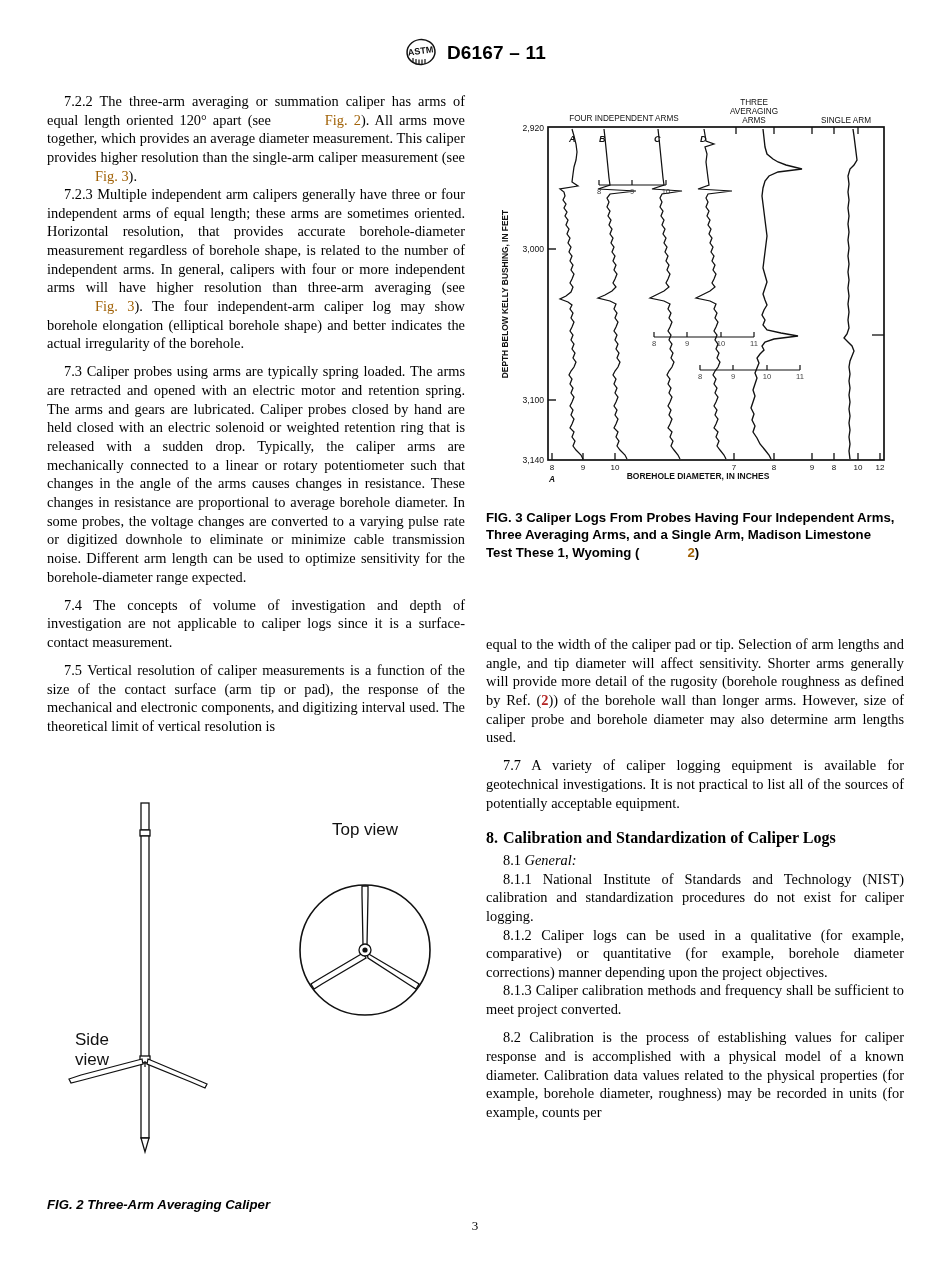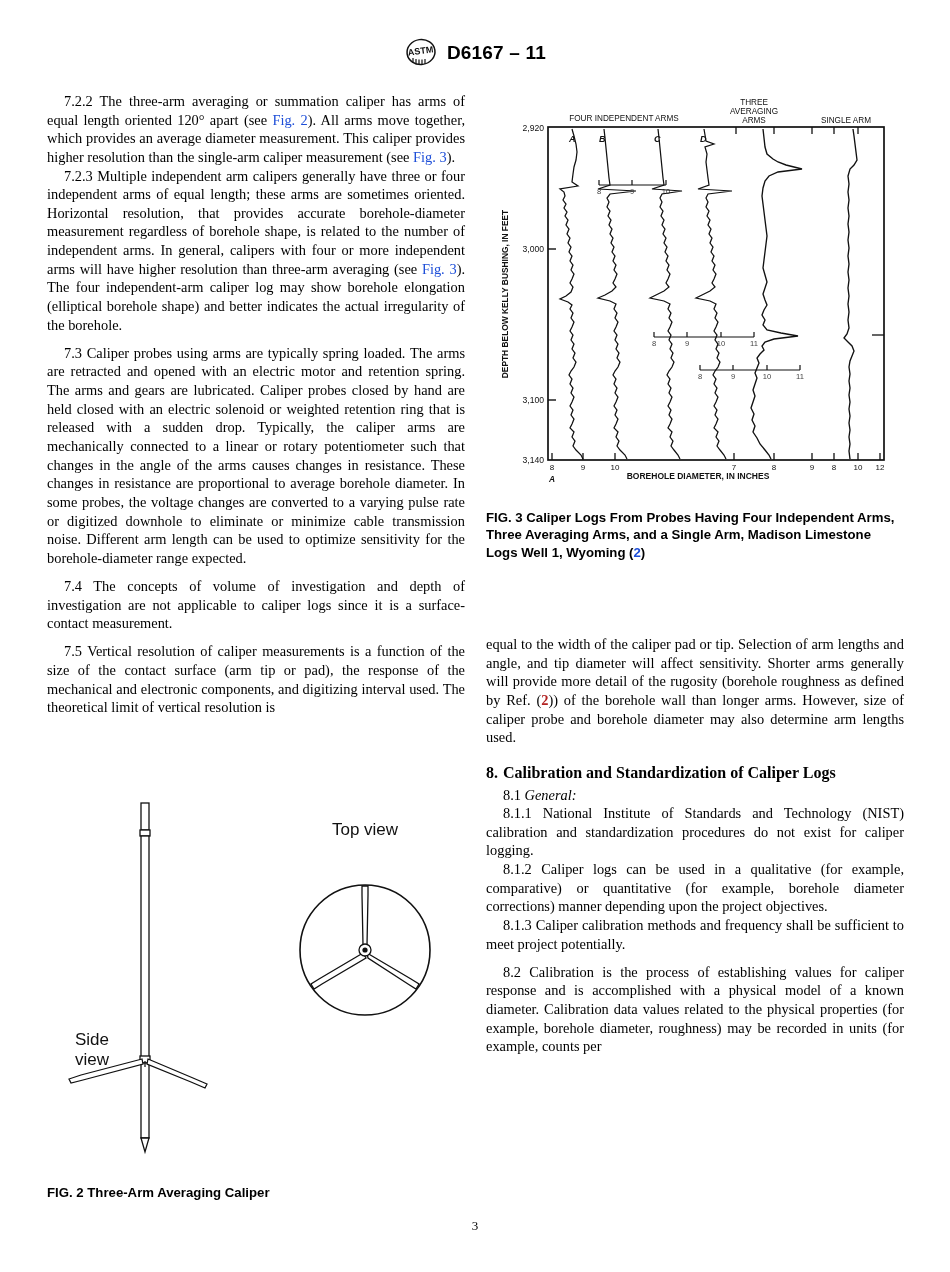--- a/index.html
+++ b/index.html
@@ -51,21 +51,21 @@
 
   p.para {
     margin: 0;
     text-indent: 17px;
     text-align: justify;
     text-justify: inter-word;
     hyphens: manual;
   }
   p.para.gap { margin-top: 9.5px; }
   p.para.noindent { text-indent: 0; }
-  .ref { color: #1d4ed8; }
+  .ref { color: #a16207; margin-left: 48px; }
   .refbold { color: #b22222; font-weight: bold; }
   h3.sec {
     margin: 16px 0 2px 0;
     font-size: 16px;
     font-weight: bold;
     text-indent: 0;
     text-align: left;
   }
   h3.sec .secnum { margin-right: 5px; }
   .ital { font-style: italic; margin-top: 8px; }
@@ -86,21 +86,21 @@
     width: 420px;
   }
   .fig3-caption { margin-top: 7px; }
 
   
   .fig2-wrap {
     position: absolute;
     left: 47px; top: 795px;
     width: 418px;
   }
-  .fig2-caption { margin-top: 4px; }
+  .fig2-caption { margin-top: 16px; font-style: italic; }
 
   
   .pagenum {
     position: absolute;
     left: 0; top: 1218px;
     width: 950px;
     text-align: center;
     font-size: 13px;
   }
 
@@ -142,31 +142,32 @@
     </p>
     <p class="para gap">7.3 Caliper probes using arms are typically spring loaded. The arms are retracted and opened with an electric motor and retention spring. The arms and gears are lubricated. Caliper probes closed by hand are held closed with an electric solenoid or weighted retention ring that is released with a sudden drop. Typically, the caliper arms are mechanically connected to a linear or rotary potentiometer such that changes in the angle of the arms causes changes in resistance. These changes in resistance are proportional to average borehole diameter. In some probes, the voltage changes are converted to a varying pulse rate or digitized downhole to eliminate or minimize cable transmission noise. Different arm length can be used to optimize sensitivity for the borehole-diameter range expected.</p>
     <p class="para gap">7.4 The concepts of volume of investigation and depth of investigation are not applicable to caliper logs since it is a surface-contact measurement.</p>
     <p class="para gap">7.5 Vertical resolution of caliper measurements is a function of the size of the contact surface (arm tip or pad), the response of the mechanical and electronic components, and digitizing interval used. The theoretical limit of vertical resolution is</p>
   </div>
 
   <div class="col col-right" style="top:635px;">
     <p class="para noindent">
       <span>equal to the width of the caliper pad or tip. Selection of arm lengths and angle, and tip diameter will affect sensitivity. Shorter arms generally will provide more detail of the rugosity (borehole roughness as defined by Ref. (</span><span class="refbold">2</span><span>)) of the borehole wall than longer arms. However, size of caliper probe and borehole diameter may also determine arm lengths used.</span>
     </p>
+    <p class="para gap">7.7 A variety of caliper logging equipment is available for geotechnical investigations. It is not practical to list all of the sources of potentially acceptable equipment.</p>
 
     <h3 class="sec">
       <span class="secnum">8.</span><span>Calibration and Standardization of Caliper Logs</span>
     </h3>
 
     <p class="para">
       <span>8.1 </span><span class="ital">General:</span>
     </p>
     <p class="para">8.1.1 National Institute of Standards and Technology (NIST) calibration and standardization procedures do not exist for caliper logging.</p>
     <p class="para">8.1.2 Caliper logs can be used in a qualitative (for example, comparative) or quantitative (for example, borehole diameter corrections) manner depending upon the project objectives.</p>
-    <p class="para">8.1.3 Caliper calibration methods and frequency shall be sufficient to meet project potentially.</p>
+    <p class="para">8.1.3 Caliper calibration methods and frequency shall be sufficient to meet project converted.</p>
     <p class="para gap">8.2 Calibration is the process of establishing values for caliper response and is accomplished with a physical model of a known diameter. Calibration data values related to the physical properties (for example, borehole diameter, roughness) may be recorded in units (for example, counts per</p>
   </div>
 
   <div class="fig3-wrap">
     <svg width="420" height="410" viewBox="0 0 420 410">
 
       <text x="138" y="29" text-anchor="middle" font-size="8.2" fill="#111">FOUR INDEPENDENT ARMS</text>
       <text x="268" y="13" text-anchor="middle" font-size="8.2" fill="#111">THREE</text>
       <text x="268" y="22" text-anchor="middle" font-size="8.2" fill="#111">AVERAGING</text>
       <text x="268" y="31" text-anchor="middle" font-size="8.2" fill="#111">ARMS</text>
@@ -304,21 +305,21 @@
       <text x="372" y="378" text-anchor="middle" font-size="8" fill="#111">10</text>
       <text x="394" y="378" text-anchor="middle" font-size="8" fill="#111">12</text>
 
       <text x="66" y="390" text-anchor="middle" font-size="8.4" font-style="italic" font-weight="bold" fill="#111">A</text>
       <text x="212" y="387" text-anchor="middle" font-size="8.5" font-weight="bold" fill="#111">BOREHOLE DIAMETER, IN INCHES</text>
     </svg>
 
     <div class="figcaption fig3-caption">
       <div>FIG. 3 Caliper Logs From Probes Having Four Independent Arms,</div>
       <div>Three Averaging Arms, and a Single Arm, Madison Limestone</div>
-      <div><span>Logs Well 1, Wyoming (</span><span class="ref">2</span><span>)</span></div>
+      <div><span>Test These 1, Wyoming (</span><span class="ref">2</span><span>)</span></div>
     </div>
   </div>
 
   <div class="fig2-wrap">
     <svg width="418" height="385" viewBox="0 0 418 385">
 
       <g stroke="#111" fill="#fff">
 
         <rect x="94" y="8" width="8" height="27" stroke-width="1.3"></rect>
 

